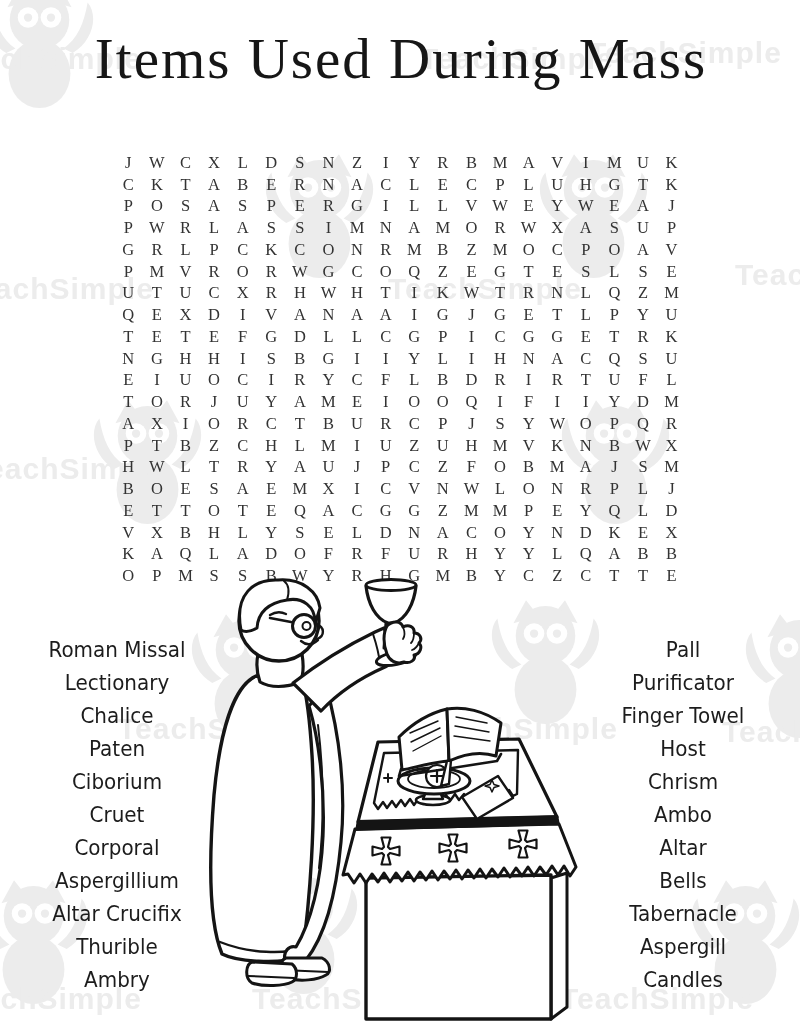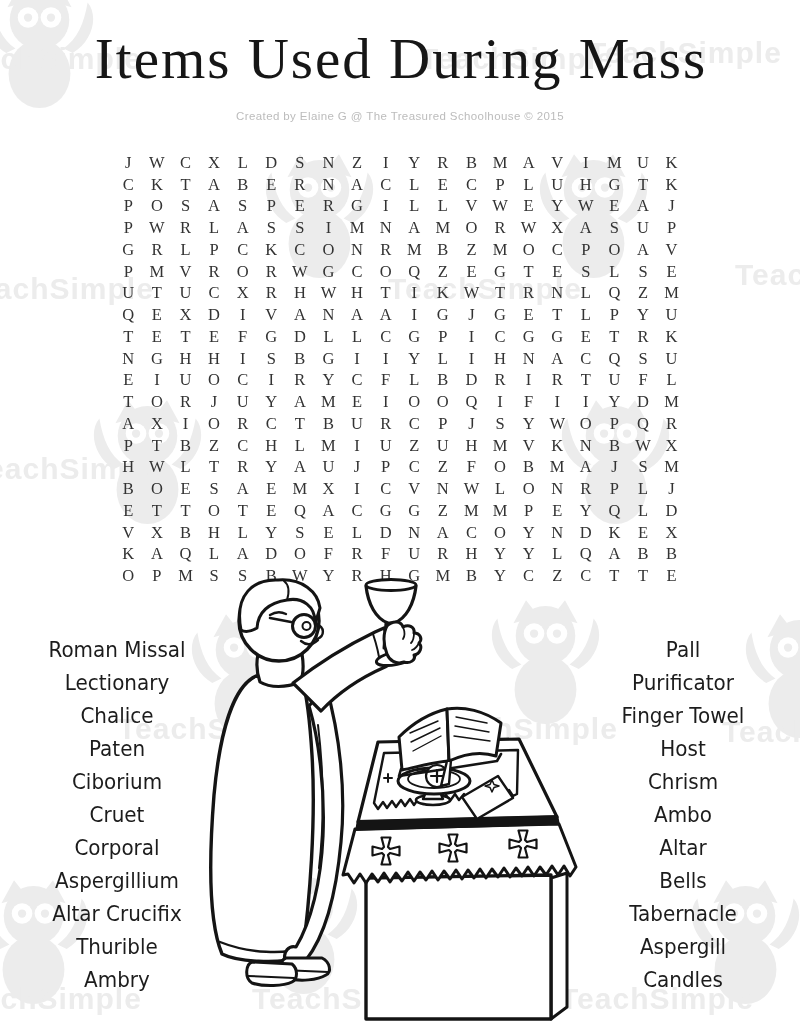--- a/index.html
+++ b/index.html
@@ -98,21 +98,20 @@
     <span class="wm-text" style="left:424px;top:712px">TeachSimple</span>
     <span class="wm-text" style="left:722px;top:715px">TeachSimple</span>
     <span class="wm-text" style="left:-52px;top:982px">TeachSimple</span>
     <span class="wm-text" style="left:252px;top:982px">TeachSimple</span>
     <span class="wm-text" style="left:560px;top:982px">TeachSimple</span>
   </div>
 
   <div class="content">
 
     <div class="title">Items Used During Mass</div>
-    <div class="credit">Created by Elaine G @ The Treasured Schoolhouse © 2015</div>
 
     <div class="grid">
         <div class="cell">J</div>
         <div class="cell">W</div>
         <div class="cell">C</div>
         <div class="cell">X</div>
         <div class="cell">L</div>
         <div class="cell">D</div>
         <div class="cell">S</div>
         <div class="cell">N</div>

